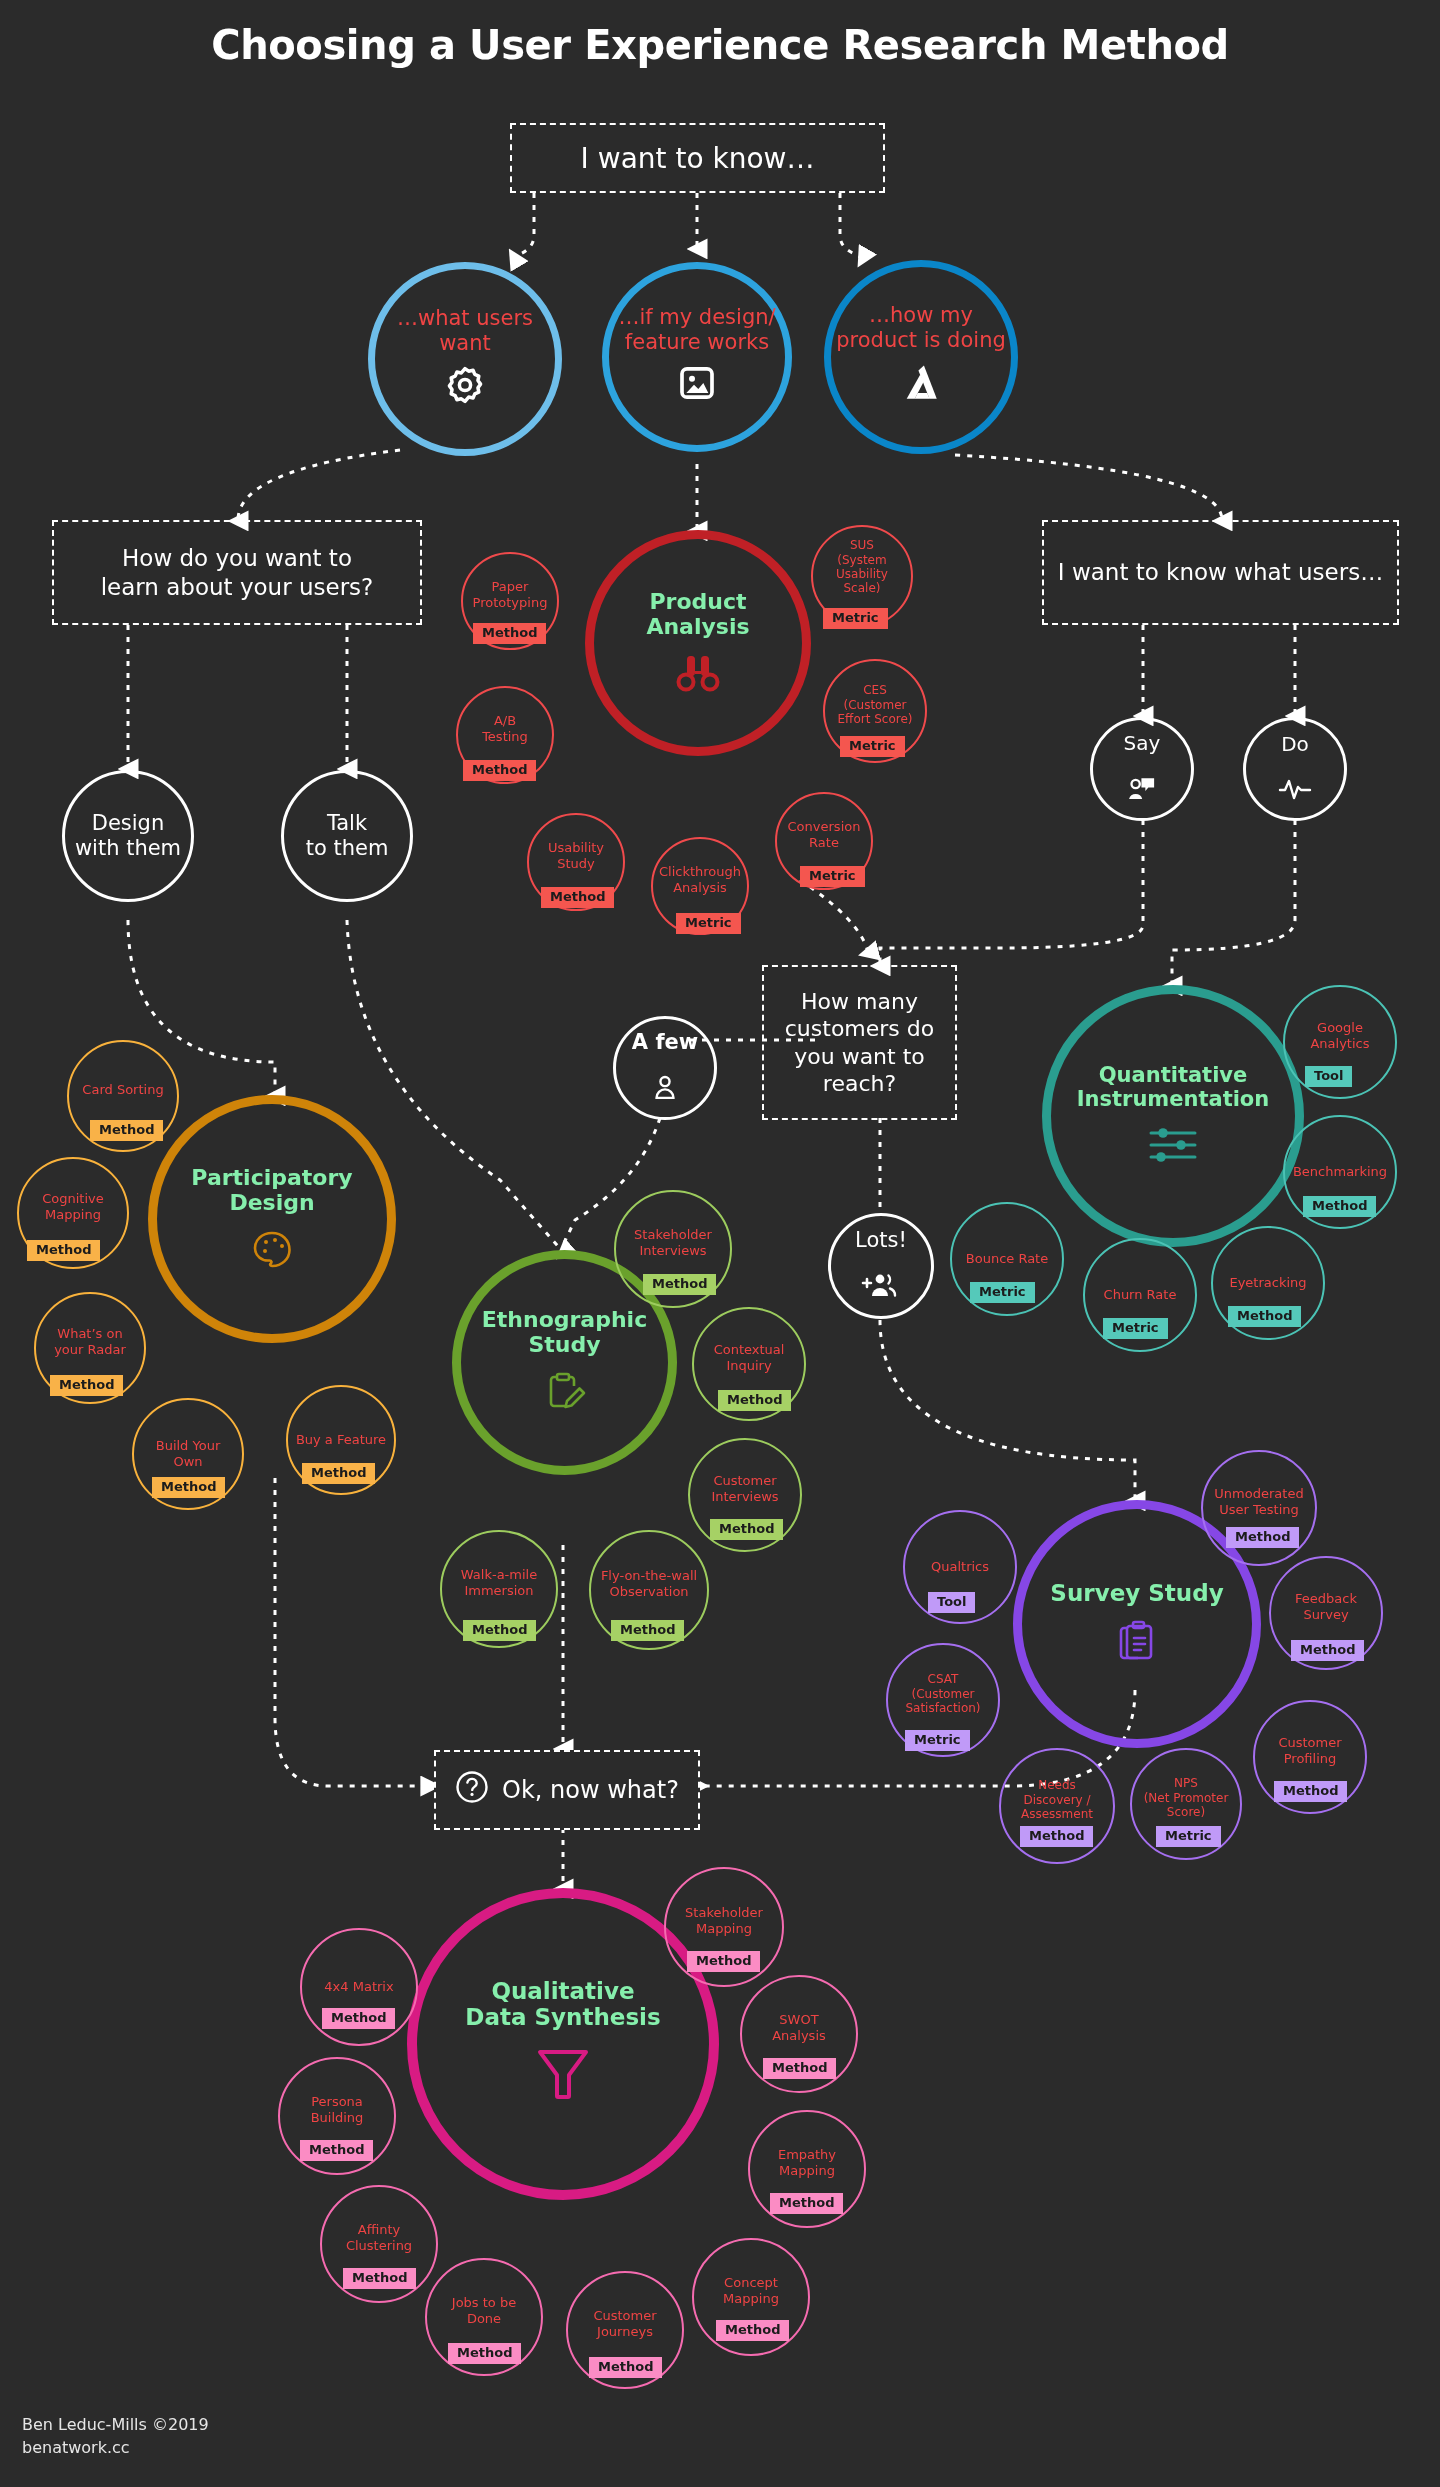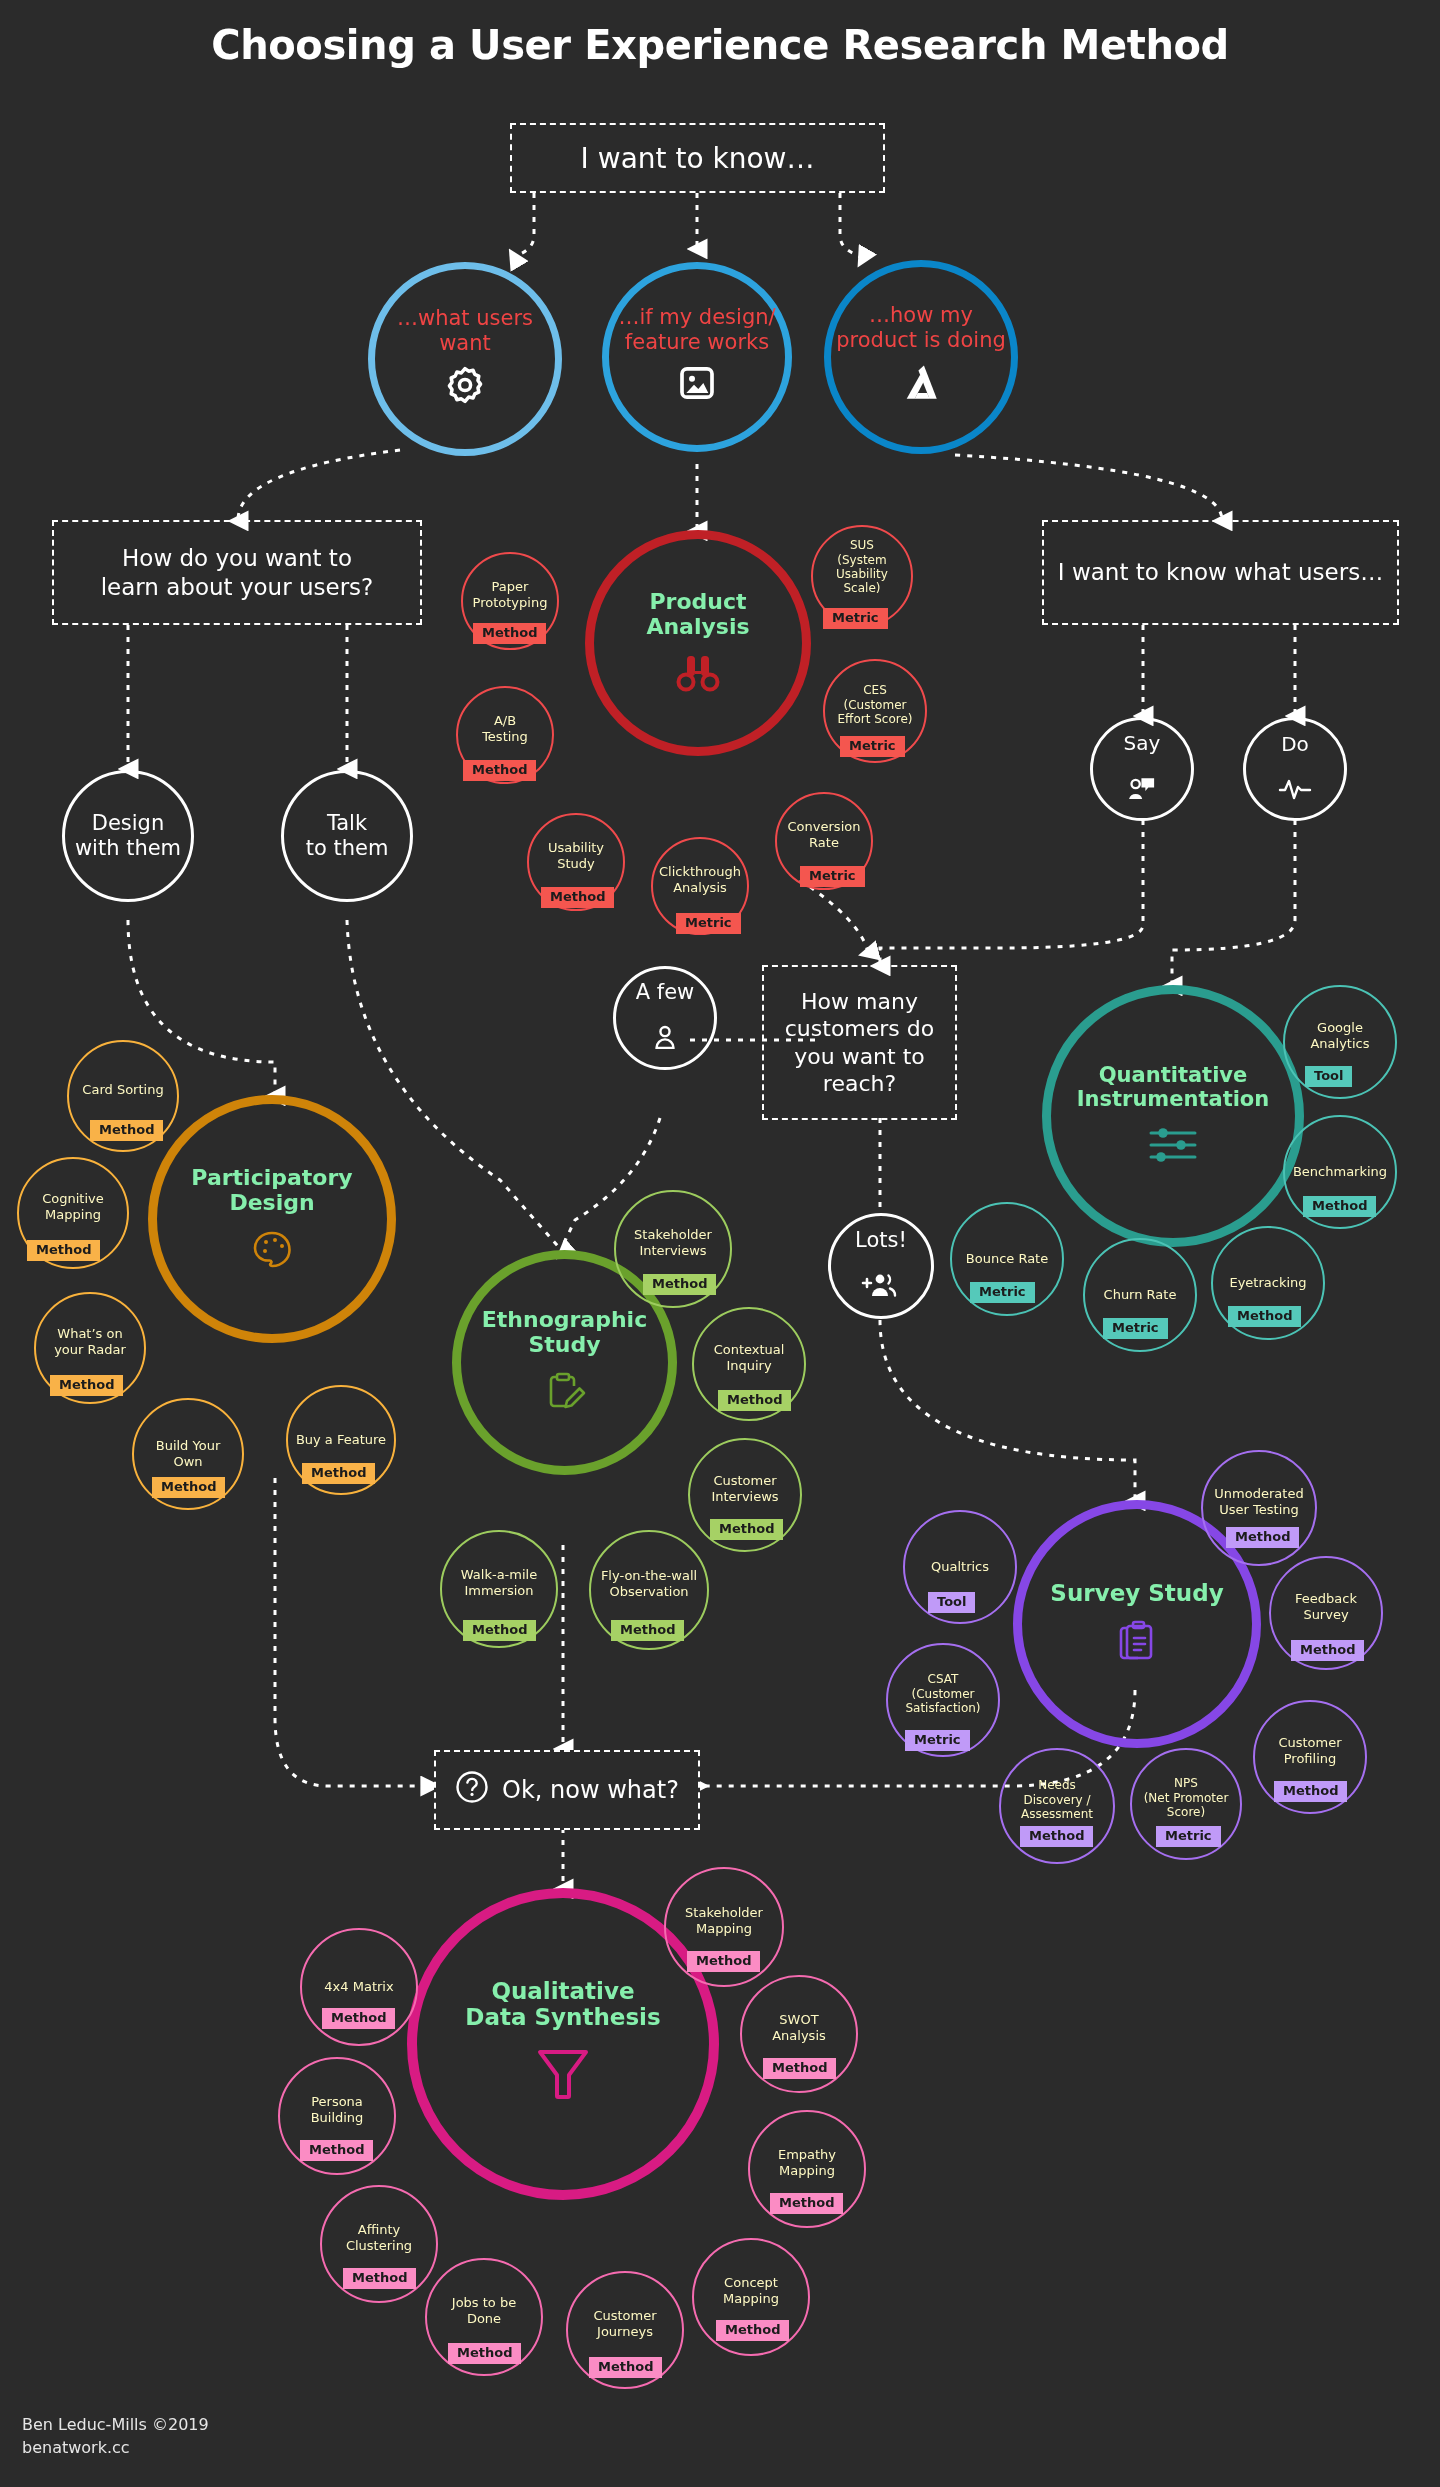--- a/index.html
+++ b/index.html
@@ -79,21 +79,21 @@
   }
   .hub .hub-label { white-space: pre-line; }
   .hub .ic { margin-top: 14px; }
 
   
   .sat {
     position: absolute;
     border-radius: 50%;
     display: flex; align-items: center; justify-content: center;
     text-align: center;
-    color: #fef9c3;
+    color: #ef4444;
     font-size: 13px;
     line-height: 1.2;
     padding: 0 6px;
     z-index: 4;
   }
   .sat .sat-label { display: block; white-space: pre-line; position: relative; top: -6px; }
   .tag {
     position: absolute;
     font-size: 13px;
     font-weight: 600;
@@ -271,21 +271,21 @@
 
   <div class="wcircle" style="left:1243px; top:717px; width:104px; height:104px; font-size:20px;">
     <span>Do</span>
     <span class="ic">
       <svg width="34" height="24" viewBox="0 0 34 24" fill="none" stroke="#fff" stroke-width="2.4" stroke-linecap="round" stroke-linejoin="round">
         <path d="M2 14h5l4-9 5 17 4-11 3 3h9"></path>
       </svg>
     </span>
   </div>
 
-  <div class="wcircle" style="left:613px; top:966px; width:104px; height:104px; font-size:21px;">
+  <div class="wcircle" style="left:613px; top:1016px; width:104px; height:104px; font-size:21px;font-weight:bold;">
     <span>A few</span>
     <span class="ic">
       <svg width="30" height="26" viewBox="0 0 26 24">
         <circle cx="13" cy="7" r="4.2" fill="none" stroke="#fff" stroke-width="2.2"></circle>
         <path d="M5.2 22a7.8 7.8 0 0 1 15.6 0z" fill="none" stroke="#fff" stroke-width="2.2"></path>
       </svg>
     </span>
   </div>
 
   <div class="wcircle" style="left:828px; top:1213px; width:106px; height:106px; font-size:21px;">

